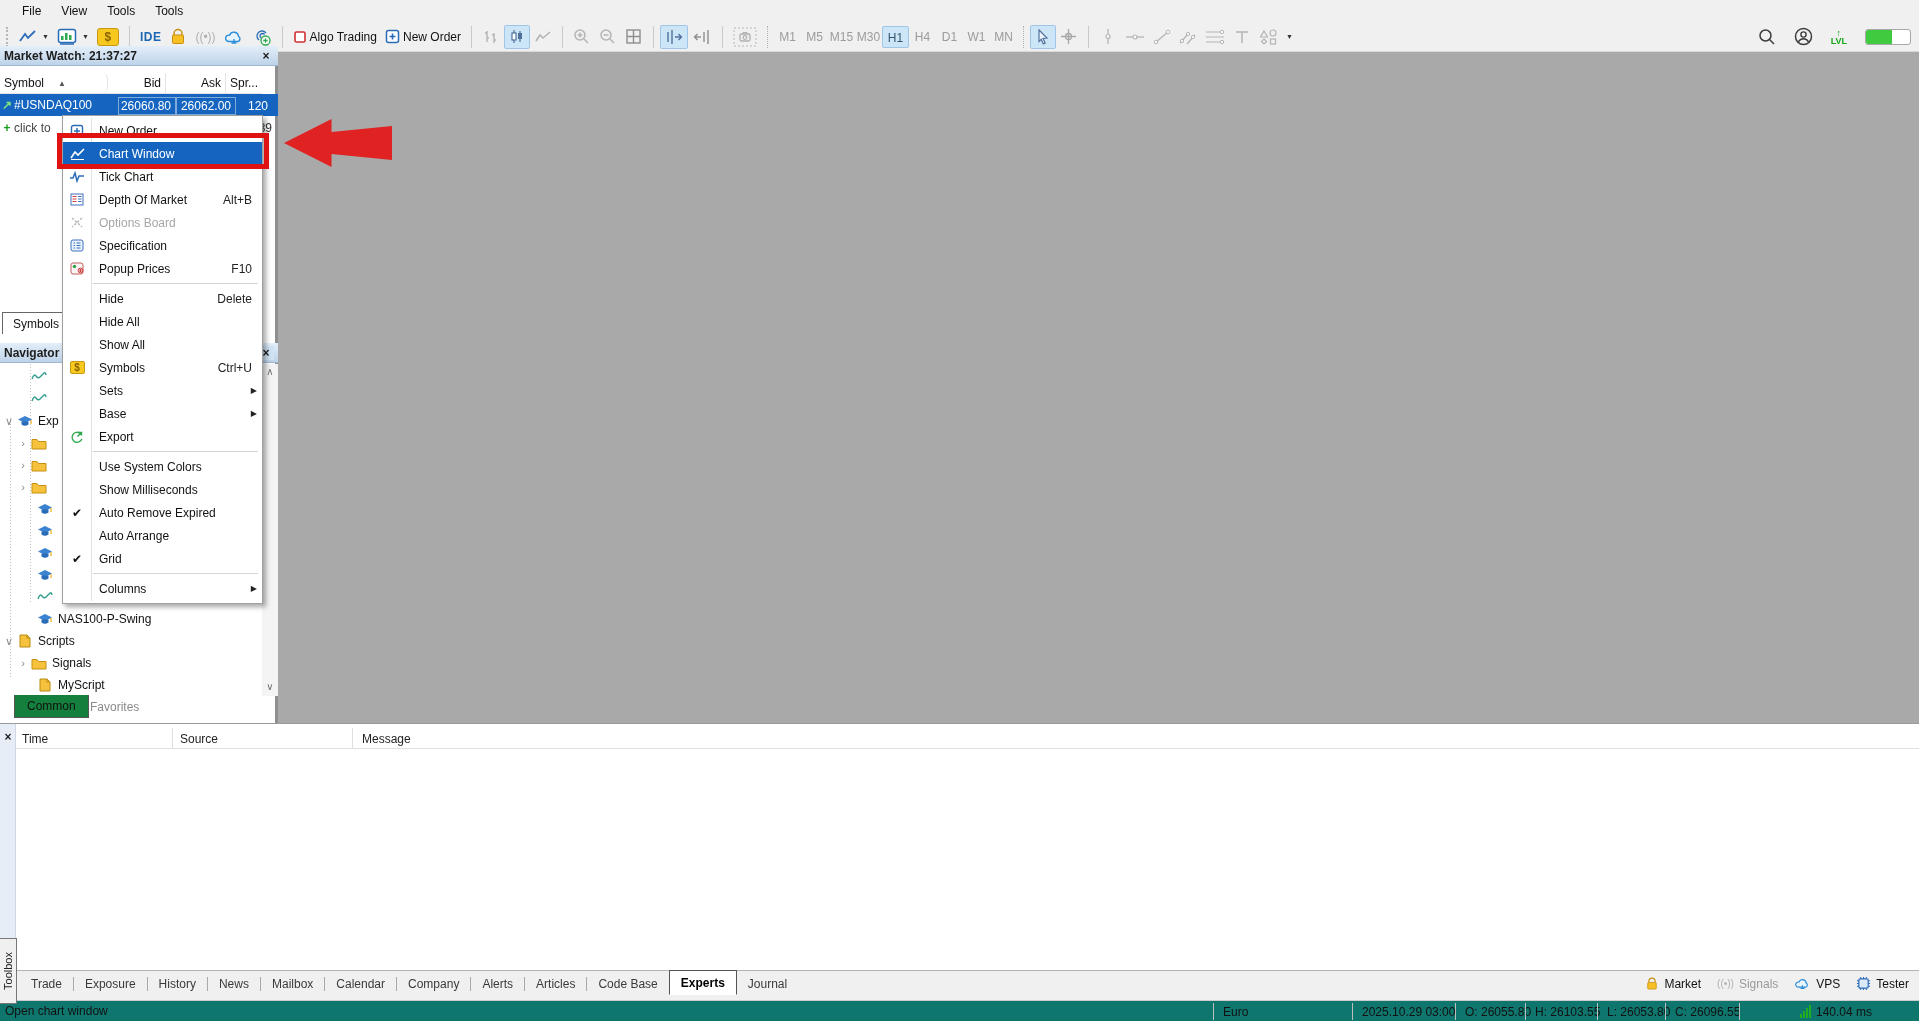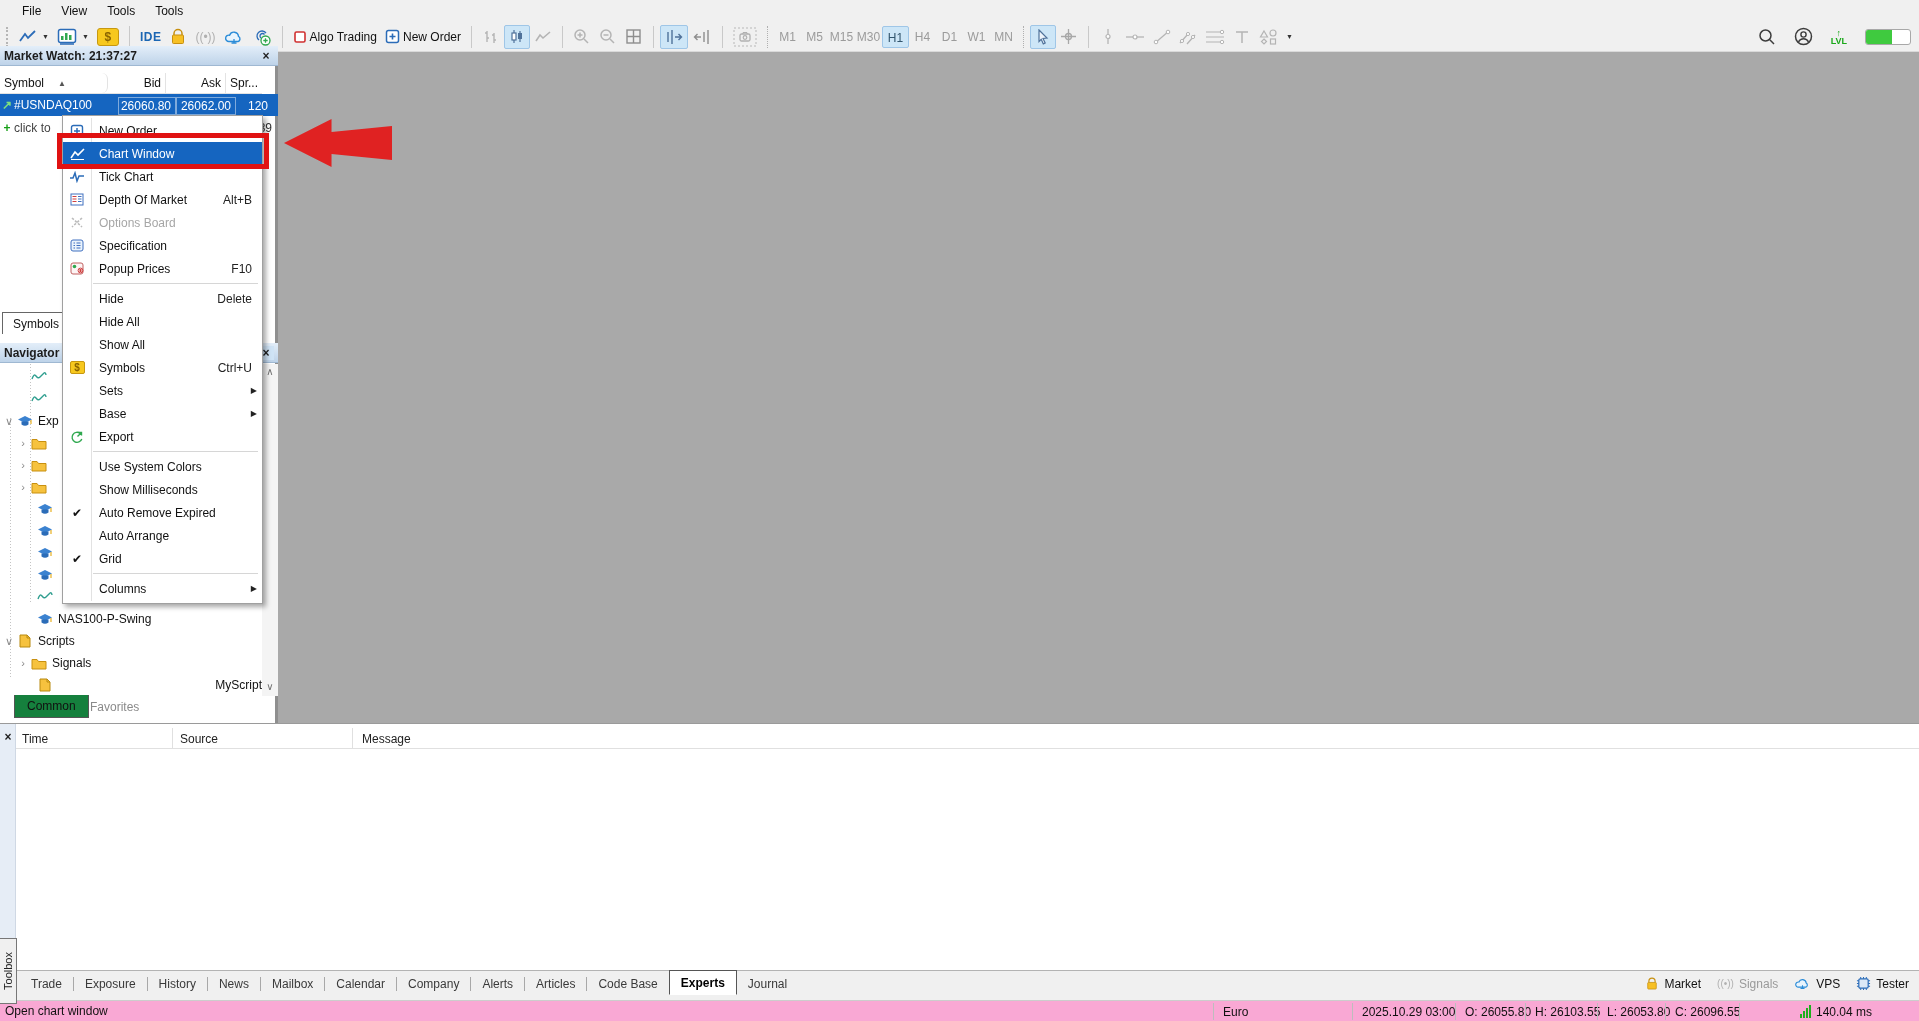--- a/index.html
+++ b/index.html
@@ -93,21 +93,21 @@
   .btab { height:22px; padding:0 11px; display:flex; align-items:center; color:#3a3a3a; }
   .btab-div { width:1px; height:14px; background:#a8a8a8; }
   .btab.on { background:#fff; border:1px solid #555; border-bottom:1px solid #fff; font-weight:bold; color:#000; height:25px; margin-top:-2px; }
   .tb-vert { position:absolute; left:0; top:938px; width:17px; height:66px; border:1px solid #777; border-left:none; background:#f0f0f0; display:flex; align-items:center; justify-content:center; z-index:5;}
   .tb-vert span { writing-mode:vertical-rl; transform:rotate(180deg); font-size:11px; color:#222; }
   .bar-right { margin-left:auto; display:flex; align-items:center; gap:16px; padding-right:10px; }
   .bri { display:flex; align-items:center; gap:5px; }
   .bri.dis { color:#9a9a9a; }
 
   
-  .statusbar { position:absolute; left:0; top:1000px; width:1919px; height:21px; background:#f9a8d4; border-top:1px solid #cccccc; }
+  .statusbar { position:absolute; left:0; top:1000px; width:1919px; height:21px; background:#0f766e; border-top:1px solid #cccccc; }
   .sb-hint { position:absolute; left:5px; top:3px; }
   .seg { position:absolute; top:2px; height:17px; border-left:1px solid #bdbdbd; padding-left:9px; display:flex; align-items:center; white-space:nowrap; }
   .latency { position:absolute; left:1800px; top:2px; height:17px; display:flex; align-items:center; gap:5px; }
   .sigbars { display:flex; align-items:flex-end; gap:1px; height:13px; }
   .sigbars i { width:2px; background:#1fae1f; display:block; }
 
   svg { display:block; }
 </style>
 </head>
 <body>
@@ -530,21 +530,21 @@
       </div>
     <div class="trow" style="top:288px; padding-left:16px;">
         <span class="texp">›</span>
         <span class="tico">
           <svg width="16" height="13" viewBox="0 0 16 13">
             <path d="M1 2.5 h5 l1.5 2 H15 v7.5 H1 Z" fill="#f6c23e" stroke="#c89010"></path>
           </svg>
         </span>
         <span class="tlabel">Signals</span>
       </div>
-    <div class="trow" style="top:310px; padding-left:36px;justify-content:space-between;">
+    <div class="trow" style="top:310px; padding-left:36px;">
         <span class="tico">
           <svg width="14" height="14" viewBox="0 0 14 14">
             <path d="M2 1 h7 l3 3 v9 H2 Z" fill="#f6c23e" stroke="#b88a10"></path>
             <path d="M9 1 v3 h3" fill="none" stroke="#b88a10"></path>
           </svg>
         </span>
         <span class="tlabel">MyScript</span>
       </div>
     <div class="trow" style="top:330px; padding-left:22px;"></div>
   </div>

